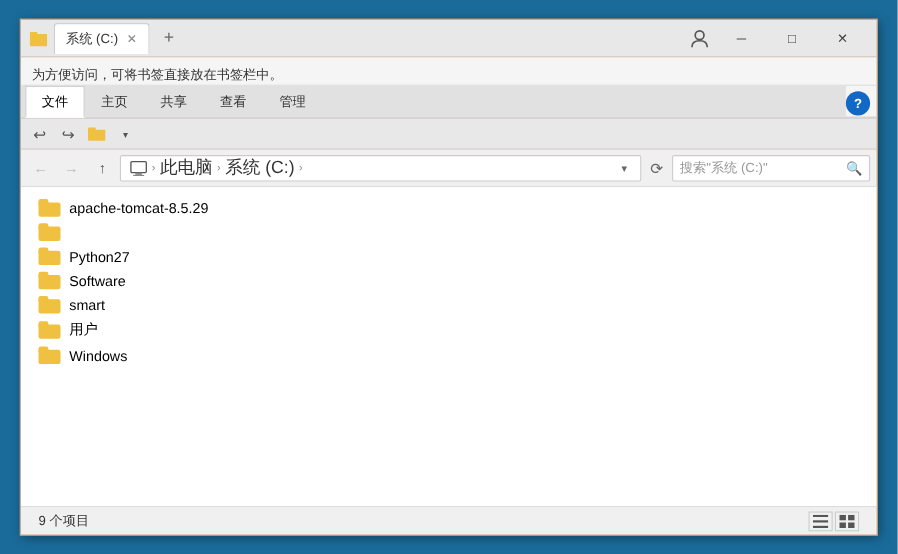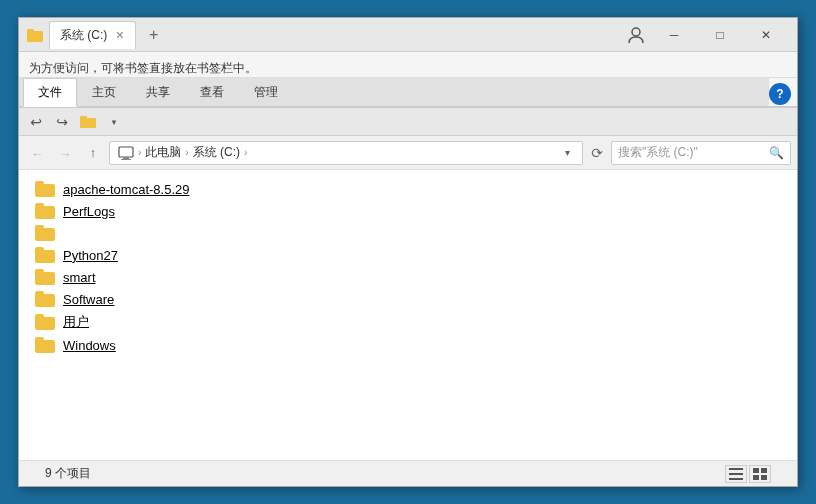--- a/index.html
+++ b/index.html
@@ -210,21 +210,21 @@
       gap: 6px;
     }
     .address-path {
       display: flex;
       align-items: center;
       gap: 4px;
       flex: 1;
     }
     .path-segment {
       color: #333;
-      font-size: 12px;
+      font-size: 16px;
     }
     .path-arrow {
       color: #888;
       font-size: 10px;
     }
     .address-dropdown {
       color: #666;
       font-size: 10px;
       padding: 0 4px;
     }
@@ -263,21 +263,20 @@
       padding: 8px 0;
     }
     .file-item {
       display: flex;
       align-items: center;
       padding: 3px 16px;
       gap: 8px;
       cursor: pointer;
       font-size: 13px;
       color: #000;
-      text-decoration: underline;
     }
     .folder-icon {
       width: 20px;
       height: 16px;
       position: relative;
       flex-shrink: 0;
     }
     .folder-icon::before {
       content: '';
       position: absolute;
@@ -298,21 +297,21 @@
       background: #f0c040;
       border-radius: 2px 2px 0 0;
     }
     
     .status-bar {
       height: 26px;
       background: #f0f0f0;
       border-top: 1px solid #ddd;
       display: flex;
       align-items: center;
-      padding: 0 26px;
+      padding: 0 16px;
       font-size: 12px;
       color: #333;
       justify-content: space-between;
     }
     .view-buttons {
       display: flex;
       gap: 2px;
     }
     .view-btn {
       width: 22px;
@@ -414,36 +413,32 @@
     </div>
   </div>
 
   <div class="file-area">
     <div class="file-item">
       <div class="folder-icon"></div>
       <span>apache-tomcat-8.5.29</span>
     </div>
     <div class="file-item">
       <div class="folder-icon"></div>
-      <span>PerfLogs</span>
-    </div>
-    <div class="file-item">
-      <div class="folder-icon"></div>
     </div>
     <div class="file-item">
       <div class="folder-icon"></div>
       <span>Python27</span>
     </div>
     <div class="file-item">
       <div class="folder-icon"></div>
+      <span>Software</span>
+    </div>
+    <div class="file-item">
+      <div class="folder-icon"></div>
       <span>smart</span>
-    </div>
-    <div class="file-item">
-      <div class="folder-icon"></div>
-      <span>Software</span>
     </div>
     <div class="file-item">
       <div class="folder-icon"></div>
       <span>用户</span>
     </div>
     <div class="file-item">
       <div class="folder-icon"></div>
       <span>Windows</span>
     </div>
   </div>

